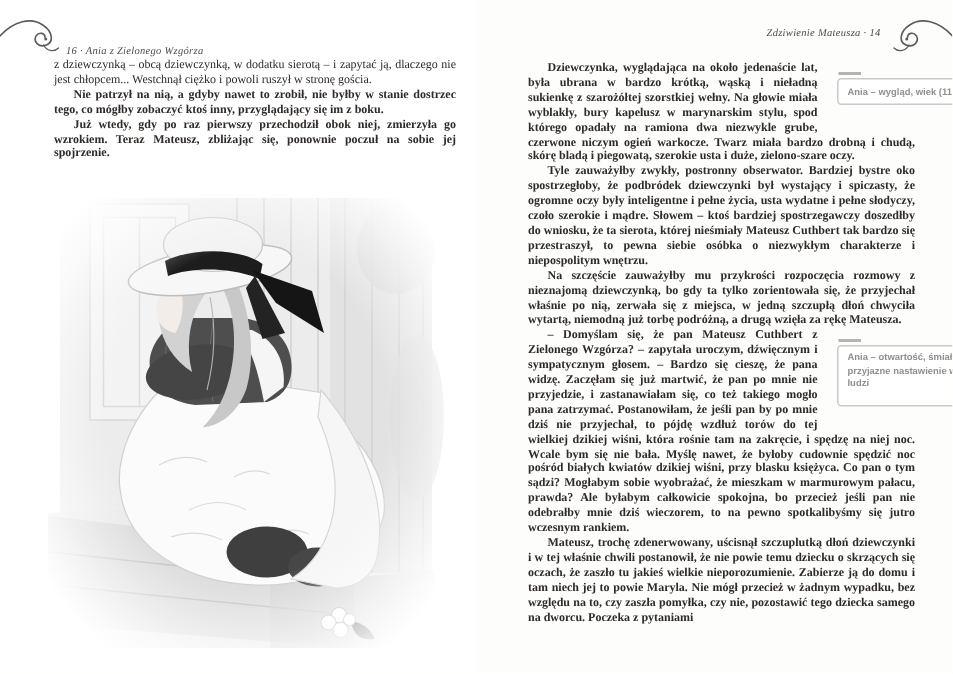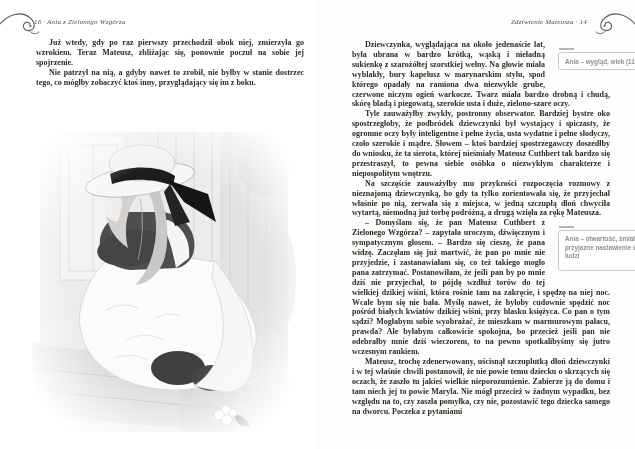--- a/index.html
+++ b/index.html
@@ -12,21 +12,21 @@
   .page-right{left:317px;width:318px;background:#fdfdfb;}
 
   .flourish{position:absolute;top:9px;}
   .flourish-left{left:0;}
   .flourish-right{right:0;transform:scaleX(-1);}
 
   .running-head{
     position:absolute;top:18px;font-style:italic;font-size:7px;
     color:#4b4b4b;letter-spacing:.2px;white-space:nowrap;
   }
-  .rh-left{left:34px;}
+  .rh-left{left:44px;margin-top:12px;}
   .rh-right{right:48px;}
 
   .textblock{
     position:absolute;font-size:8px;line-height:9.9px;text-align:justify;
     color:#2e2a28;
   }
   .tb-left{left:36px;top:38px;width:268px;}
   .tb-right{left:35px;top:40px;width:258px;}
   .para{margin:0;position:relative;}
   .para.indent{text-indent:13px;font-weight:bold;}
@@ -59,22 +59,23 @@
     <div class="flourish flourish-left">
       <svg width="46" height="28" viewBox="0 0 46 28">
         <path d="M0,15 C9,5 21,2 29,8 C35,12 36,19 31,21 C26,23 22,19 24,15 C26,12 30,13 30,16" fill="none" stroke="#5c5c5c" stroke-width="1.1" stroke-linecap="round"></path>
         <path d="M29,21 C31,25 36,26 39,23" fill="none" stroke="#5c5c5c" stroke-width="0.9" stroke-linecap="round"></path>
         <circle cx="30.5" cy="17" r="1" fill="#5c5c5c"></circle>
       </svg>
     </div>
     <div class="running-head rh-left">16 · Ania z Zielonego Wzgórza</div>
 
     <div class="textblock tb-left">
+      <p class="para">z dziewczynką – obcą dziewczynką, w dodatku sierotą – i zapytać ją, dlaczego nie jest chłopcem... Westchnął ciężko i powoli ruszył w stronę gościa.</p>
+      <p class="para indent">Nie patrzył na nią, a gdyby nawet to zrobił, nie byłby w stanie dostrzec tego, co mógłby zobaczyć ktoś inny, przyglądający się im z boku.</p>
       <p class="para indent">Już wtedy, gdy po raz pierwszy przechodził obok niej, zmierzyła go wzrokiem. Teraz Mateusz, zbliżając się, ponownie poczuł na sobie jej spojrzenie.</p>
-      <p class="para indent">Nie patrzył na nią, a gdyby nawet to zrobił, nie byłby w stanie dostrzec tego, co mógłby zobaczyć ktoś inny, przyglądający się im z boku.</p>
     </div>
 
     <div class="illustration">
       <svg width="272" height="316" viewBox="0 0 272 316">
         <defs>
           <radialGradient id="vig" cx="50%" cy="47%" r="60%">
             <stop offset="58%" stop-color="#ffffff" stop-opacity="0"></stop>
             <stop offset="88%" stop-color="#ffffff" stop-opacity="0.75"></stop>
             <stop offset="100%" stop-color="#ffffff" stop-opacity="1"></stop>
           </radialGradient>

